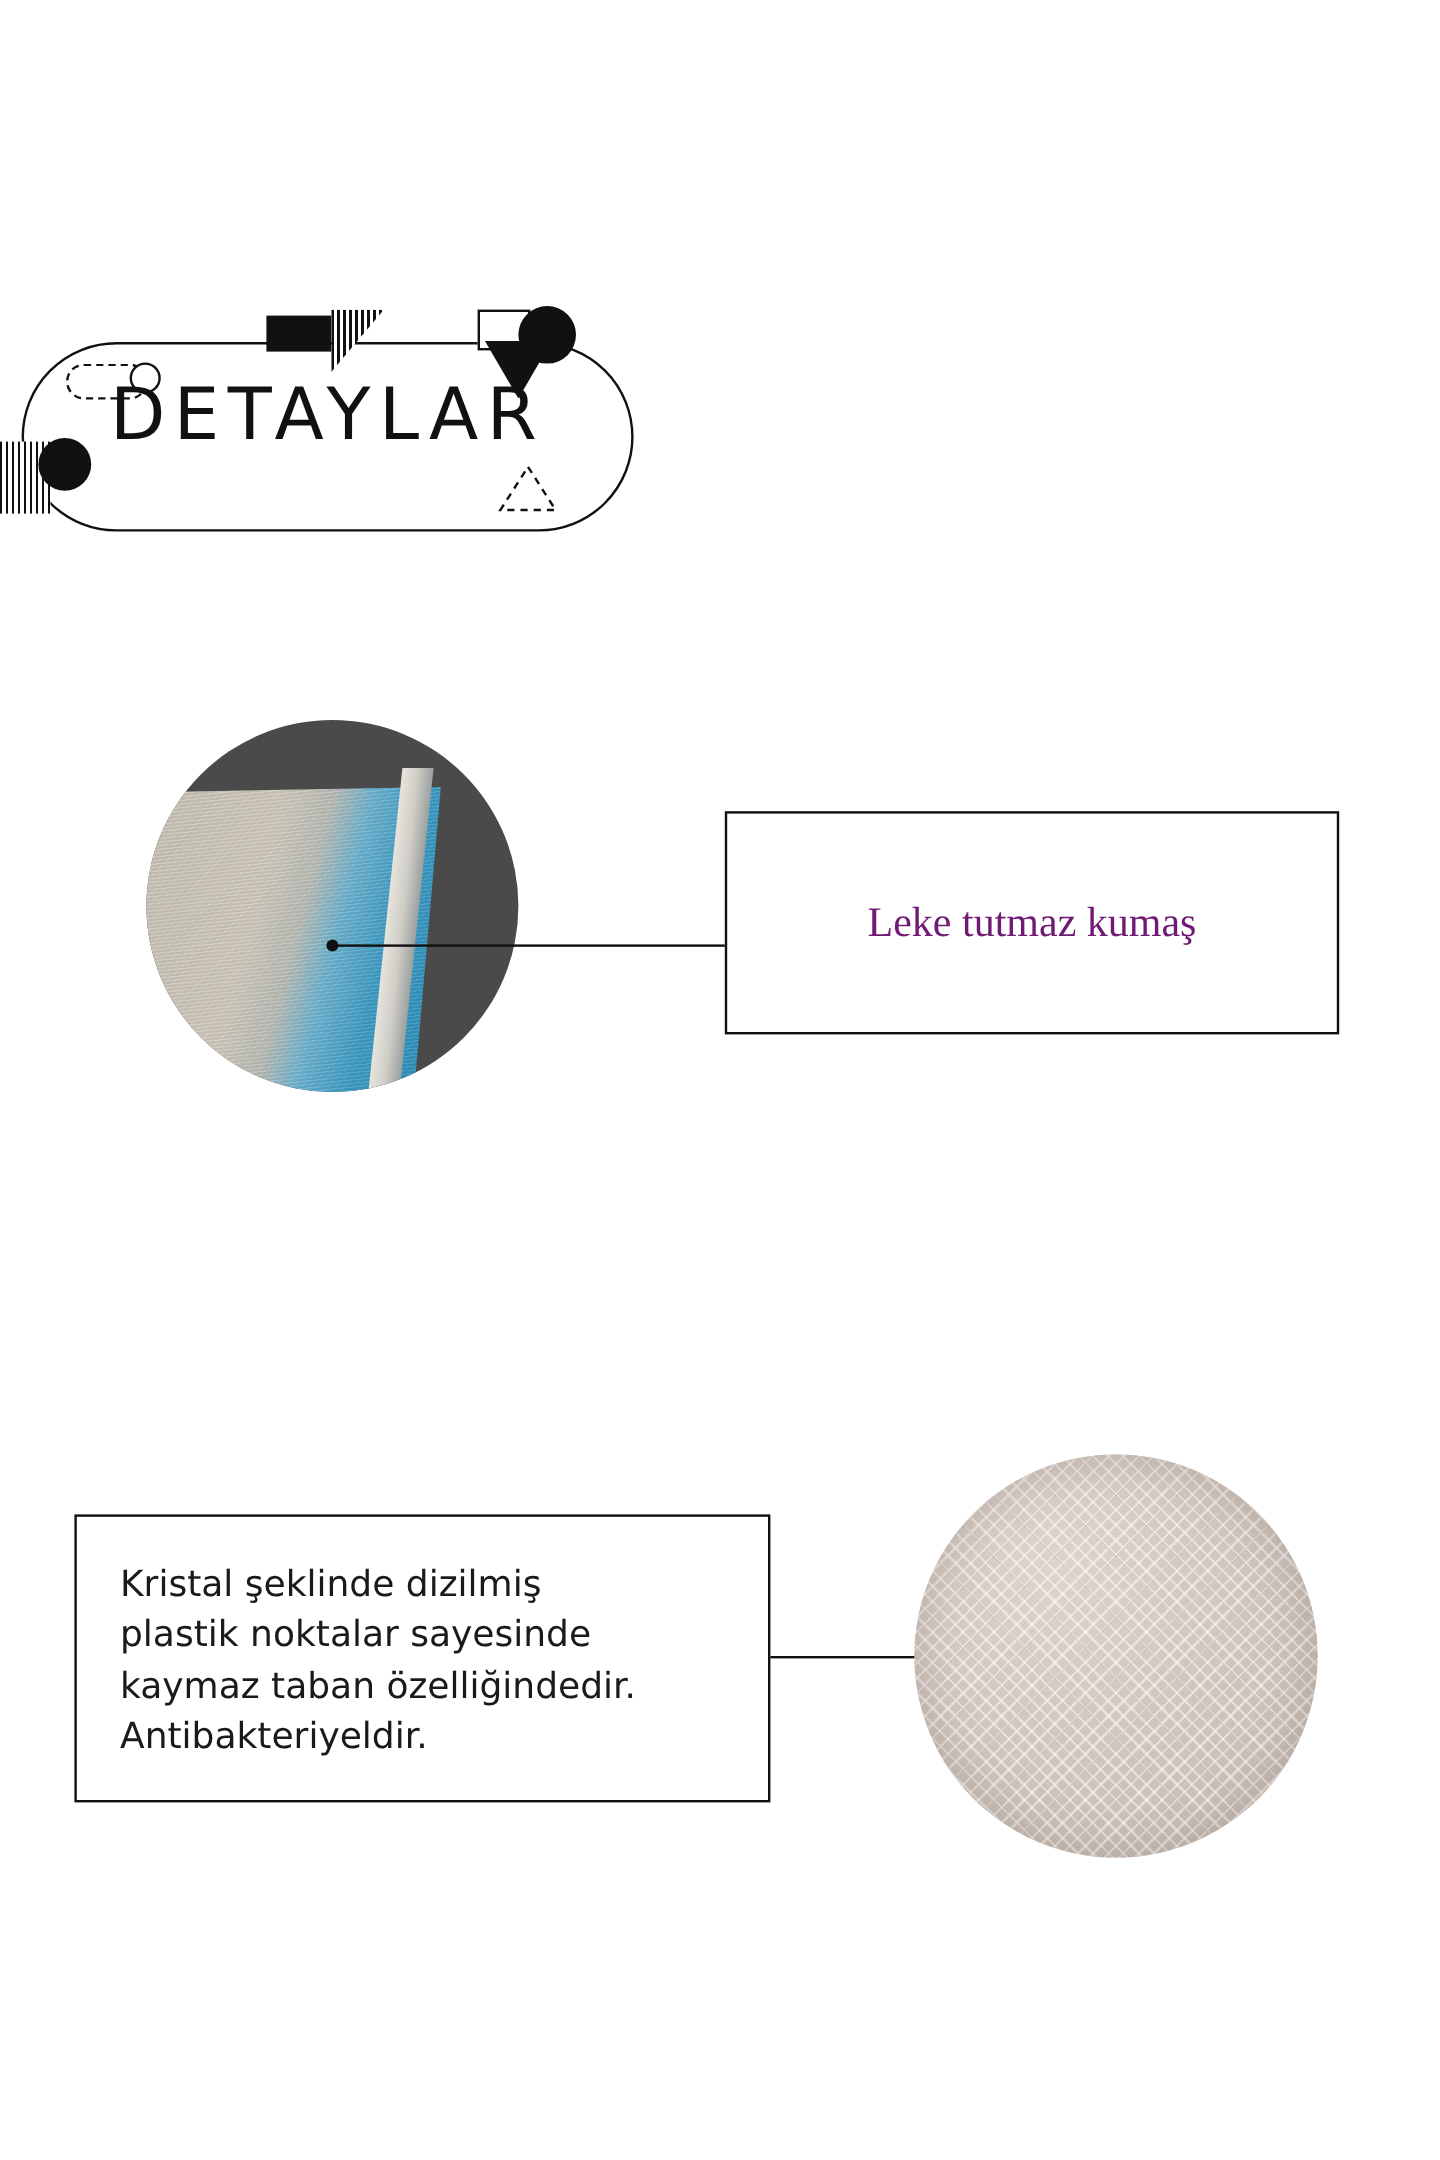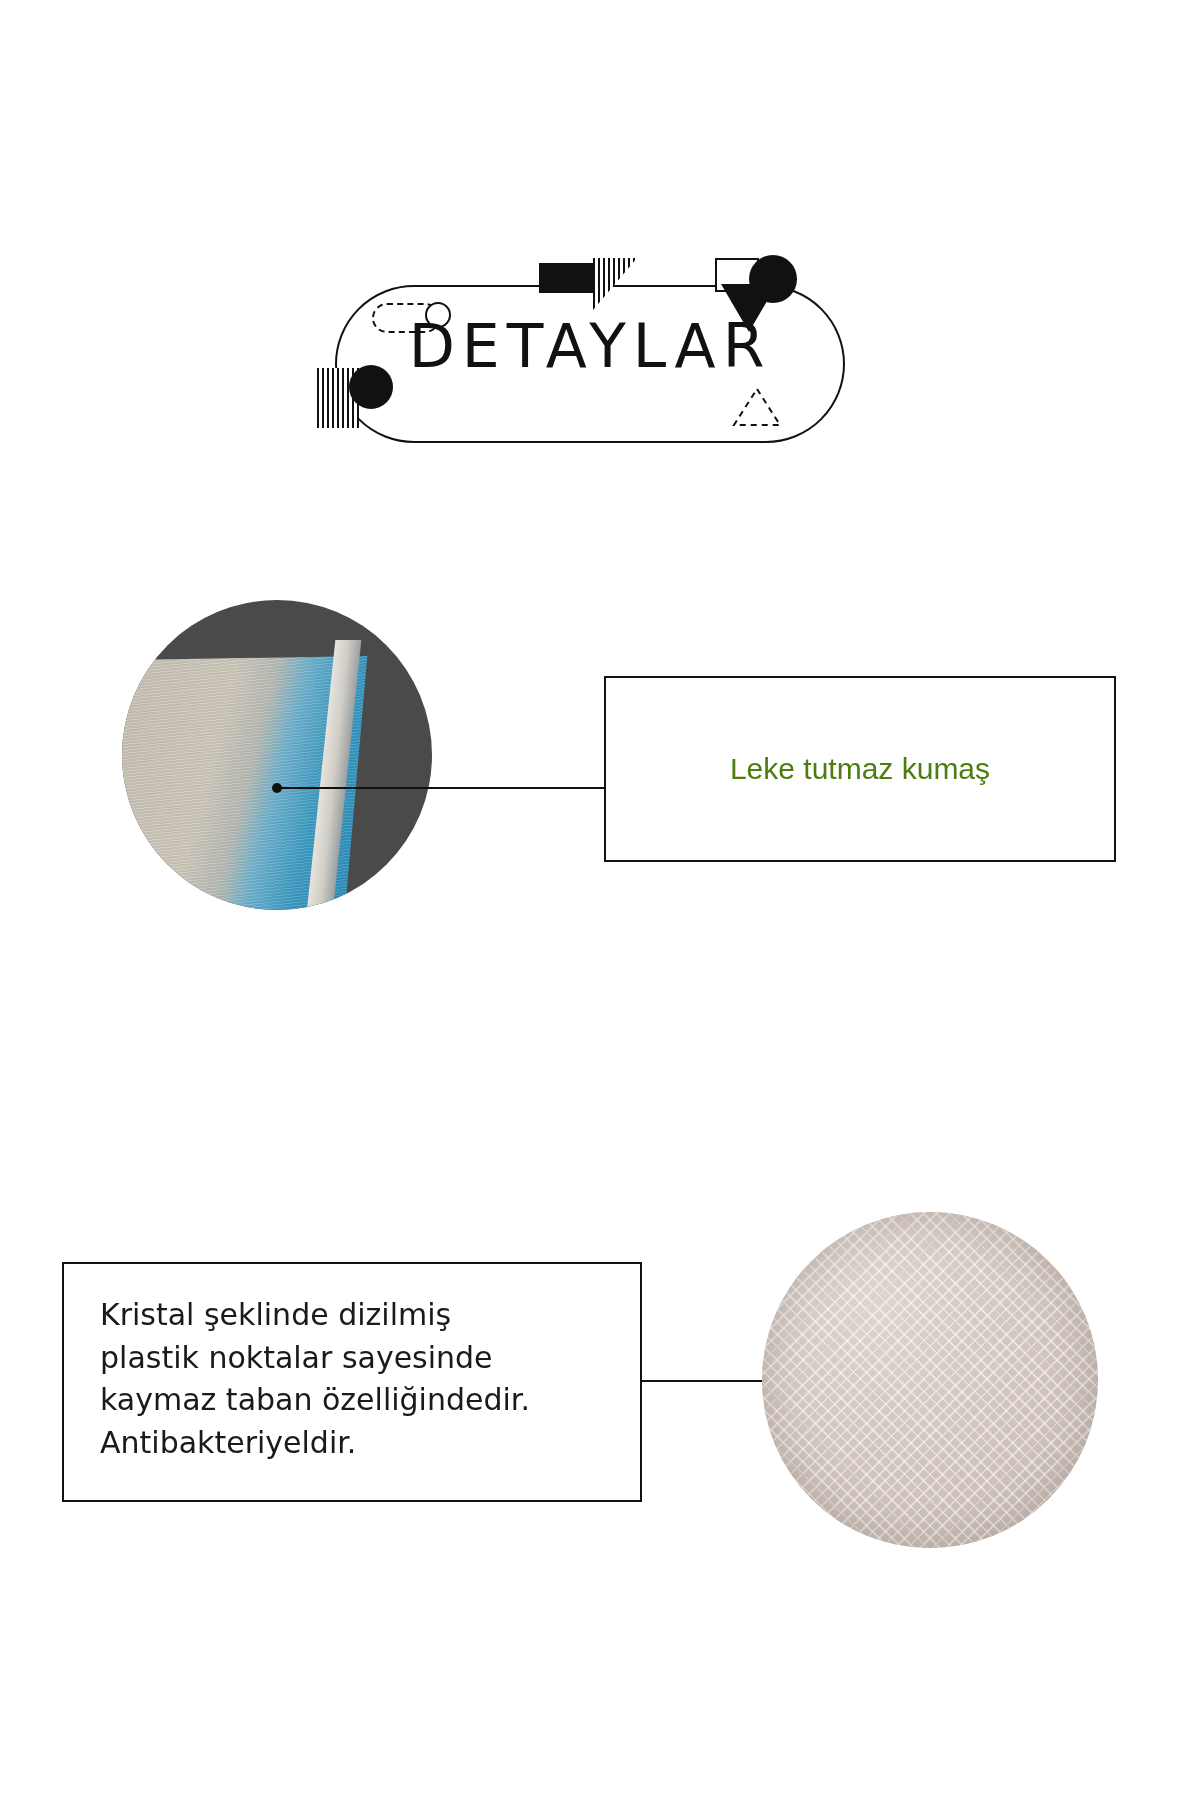--- a/index.html
+++ b/index.html
@@ -16,21 +16,20 @@
     color: #1a1a1a;
   }
 
   
   .header-wrap {
     position: absolute;
     left: 0;
     top: 258px;
     width: 1180px;
     display: flex;
-    justify-content: center;
   }
   .badge {
     position: relative;
     width: 546px;
     height: 190px;
   }
   .badge-pill {
     position: absolute;
     left: 18px;
     top: 27px;
@@ -172,24 +171,24 @@
     left: 604px;
     top: 676px;
     width: 512px;
     height: 186px;
     display: flex;
     flex-direction: column;
     align-items: center;
     justify-content: center;
   }
   .c1-line1 {
-    font-family: Liberation Sans, sans-serif;
-    font-size: 30px;
+    font-family: Liberation Serif, serif;
+    font-size: 35px;
     font-weight: 400;
-    color: #4d7c0f;
+    color: #701a75;
     line-height: 1.2;
   }
   .c1-line2 {
     font-family: "DejaVu Sans", sans-serif;
     font-size: 41px;
     font-weight: 700;
     color: #111;
     line-height: 1.25;
     margin-top: 4px;
   }
@@ -211,21 +210,21 @@
   #leader1-dot  { left: 272px; top: 783px; }
 
   
   #callout-2 {
     left: 62px;
     top: 1262px;
     width: 580px;
     height: 240px;
     padding: 30px 36px;
     display: flex;
-    align-items: flex-start;
+    align-items: flex-end;
   }
   .c2-text {
     font-family: "DejaVu Sans", sans-serif;
     font-size: 30px;
     line-height: 1.42;
     color: #1a1a1a;
     white-space: pre-line;
   }
 
   #leader2-line { left: 642px; top: 1380px; width: 222px; }

